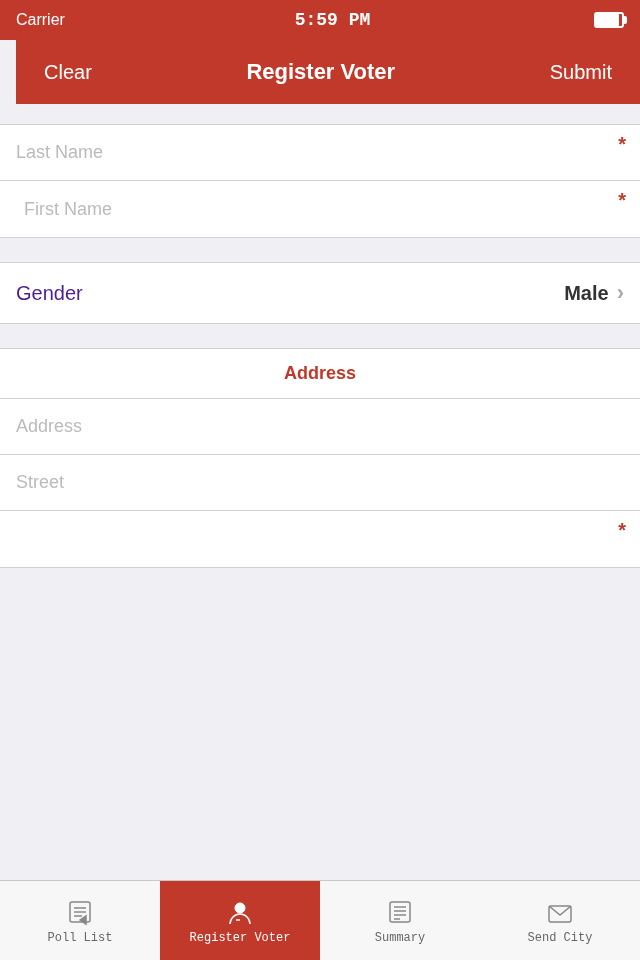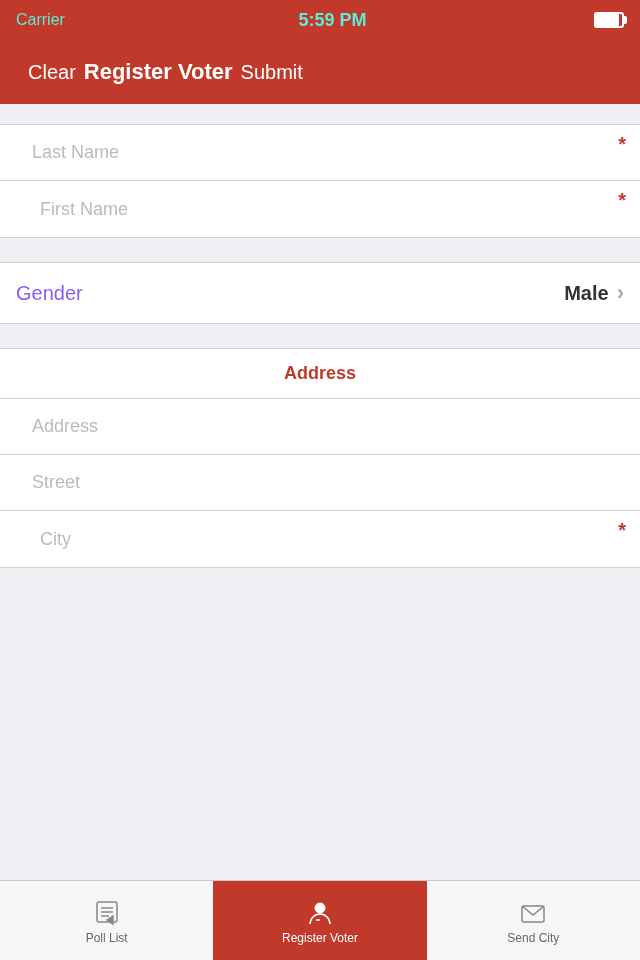--- a/index.html
+++ b/index.html
@@ -14,25 +14,25 @@
     }
 
     
     .status-bar {
       background: #c0392b;
       height: 40px;
       display: flex;
       align-items: center;
       justify-content: space-between;
       padding: 0 16px;
-      color: #5eead4;
+      color: #ffffff;
       font-size: 16px;
     }
     .status-carrier { display: flex; align-items: center; gap: 6px; }
-    .status-time { font-weight: 600; font-size: 18px; }
+    .status-time { font-weight: 600; font-size: 18px; font-family: Liberation Mono, monospace; }
     .battery-icon {
       width: 30px; height: 16px;
       border: 2px solid white;
       border-radius: 3px;
       position: relative;
       display: inline-block;
     }
     .battery-icon::after {
       content: '';
       position: absolute;
@@ -50,21 +50,23 @@
       width: 90%;
       border-radius: 1px;
     }
 
     
     .nav-bar {
       background: #c0392b;
       height: 64px;
       display: flex;
       align-items: center;
+      justify-content: space-between;
       padding: 0 20px;
+      margin-left: 16px;
     }
     .nav-btn {
       color: white;
       font-size: 20px;
       background: none;
       border: none;
       cursor: pointer;
       padding: 8px;
     }
     .nav-title {
@@ -86,21 +88,21 @@
       background: white;
       border-top: 1px solid #d0d0d7;
       border-bottom: 1px solid #d0d0d7;
       margin-bottom: 24px;
     }
 
     .form-row {
       display: flex;
       align-items: center;
       border-bottom: 1px solid #d0d0d7;
-      padding: 0 32px;
+      padding: 0 16px;
       min-height: 56px;
       position: relative;
     }
     .form-row:last-child {
       border-bottom: none;
       margin-left: 8px;
     }
 
     .form-input {
       flex: 1;
@@ -129,21 +131,21 @@
     .gender-row {
       display: flex;
       align-items: center;
       justify-content: space-between;
       padding: 0 16px;
       min-height: 60px;
       cursor: pointer;
     }
     .gender-label {
       font-size: 20px;
-      color: #8b5cf6;
+      color: #4c1d95;
     }
     .gender-value {
       display: flex;
       align-items: center;
       gap: 8px;
       font-size: 20px;
       font-weight: 700;
       color: #333;
       margin-left: 12px;
     }
@@ -196,20 +198,21 @@
       align-items: center;
       justify-content: center;
     }
     .tab-icon svg {
       width: 28px;
       height: 28px;
     }
     .tab-label {
       font-size: 12px;
       color: #666;
+      font-family: Liberation Mono, monospace;
     }
     .tab-item.active .tab-label {
       color: white;
     }
     .tab-item.active .tab-icon svg {
       fill: white;
       stroke: white;
     }
     .tab-item:not(.active) .tab-icon svg {
       fill: #888;
@@ -267,21 +270,20 @@
 
   <div class="form-section">
     <div class="section-header">Address</div>
     <div class="form-row">
       <input class="form-input" type="text" placeholder="Address" style="">
     </div>
     <div class="form-row">
       <input class="form-input" type="text" placeholder="Street" style="">
     </div>
     <div class="form-row" style="border-bottom:none;">
-      <input class="form-input" type="text" placeholder="City" style="">
       <span class="required-star">*</span>
     </div>
   </div>
 
 </div>
 
 <div class="tab-bar">
 
   <button class="tab-item">
     <div class="tab-icon">
@@ -300,20 +302,32 @@
     <div class="tab-icon">
       <svg viewBox="0 0 28 28" fill="none" xmlns="http://www.w3.org/2000/svg">
         <circle cx="14" cy="10" r="5" fill="white"></circle>
         <path d="M4 26c0-5.5 4.5-10 10-10s10 4.5 10 10" stroke="white" stroke-width="1.5" fill="none"></path>
         <line x1="10" y1="22" x2="14" y2="22" stroke="white" stroke-width="1.5"></line>
       </svg>
     </div>
     <span class="tab-label">Register Voter</span>
   </button>
 
+  <button class="tab-item">
+    <div class="tab-icon">
+      <svg viewBox="0 0 28 28" fill="none" xmlns="http://www.w3.org/2000/svg">
+        <rect x="4" y="4" width="20" height="20" rx="2" stroke="#888" stroke-width="1.5" fill="none"></rect>
+        <line x1="8" y1="9" x2="20" y2="9" stroke="#888" stroke-width="1.5"></line>
+        <line x1="8" y1="13" x2="20" y2="13" stroke="#888" stroke-width="1.5"></line>
+        <line x1="8" y1="17" x2="20" y2="17" stroke="#888" stroke-width="1.5"></line>
+        <line x1="8" y1="21" x2="14" y2="21" stroke="#888" stroke-width="1.5"></line>
+      </svg>
+    </div>
+    <span class="tab-label">Summary</span>
+  </button>
 
   <button class="tab-item">
     <div class="tab-icon">
       <svg viewBox="0 0 28 28" fill="none" xmlns="http://www.w3.org/2000/svg">
         <rect x="3" y="8" width="22" height="16" rx="2" stroke="#888" stroke-width="1.5" fill="none"></rect>
         <polyline points="3,8 14,17 25,8" stroke="#888" stroke-width="1.5" fill="none"></polyline>
       </svg>
     </div>
     <span class="tab-label">Send City</span>
   </button>

